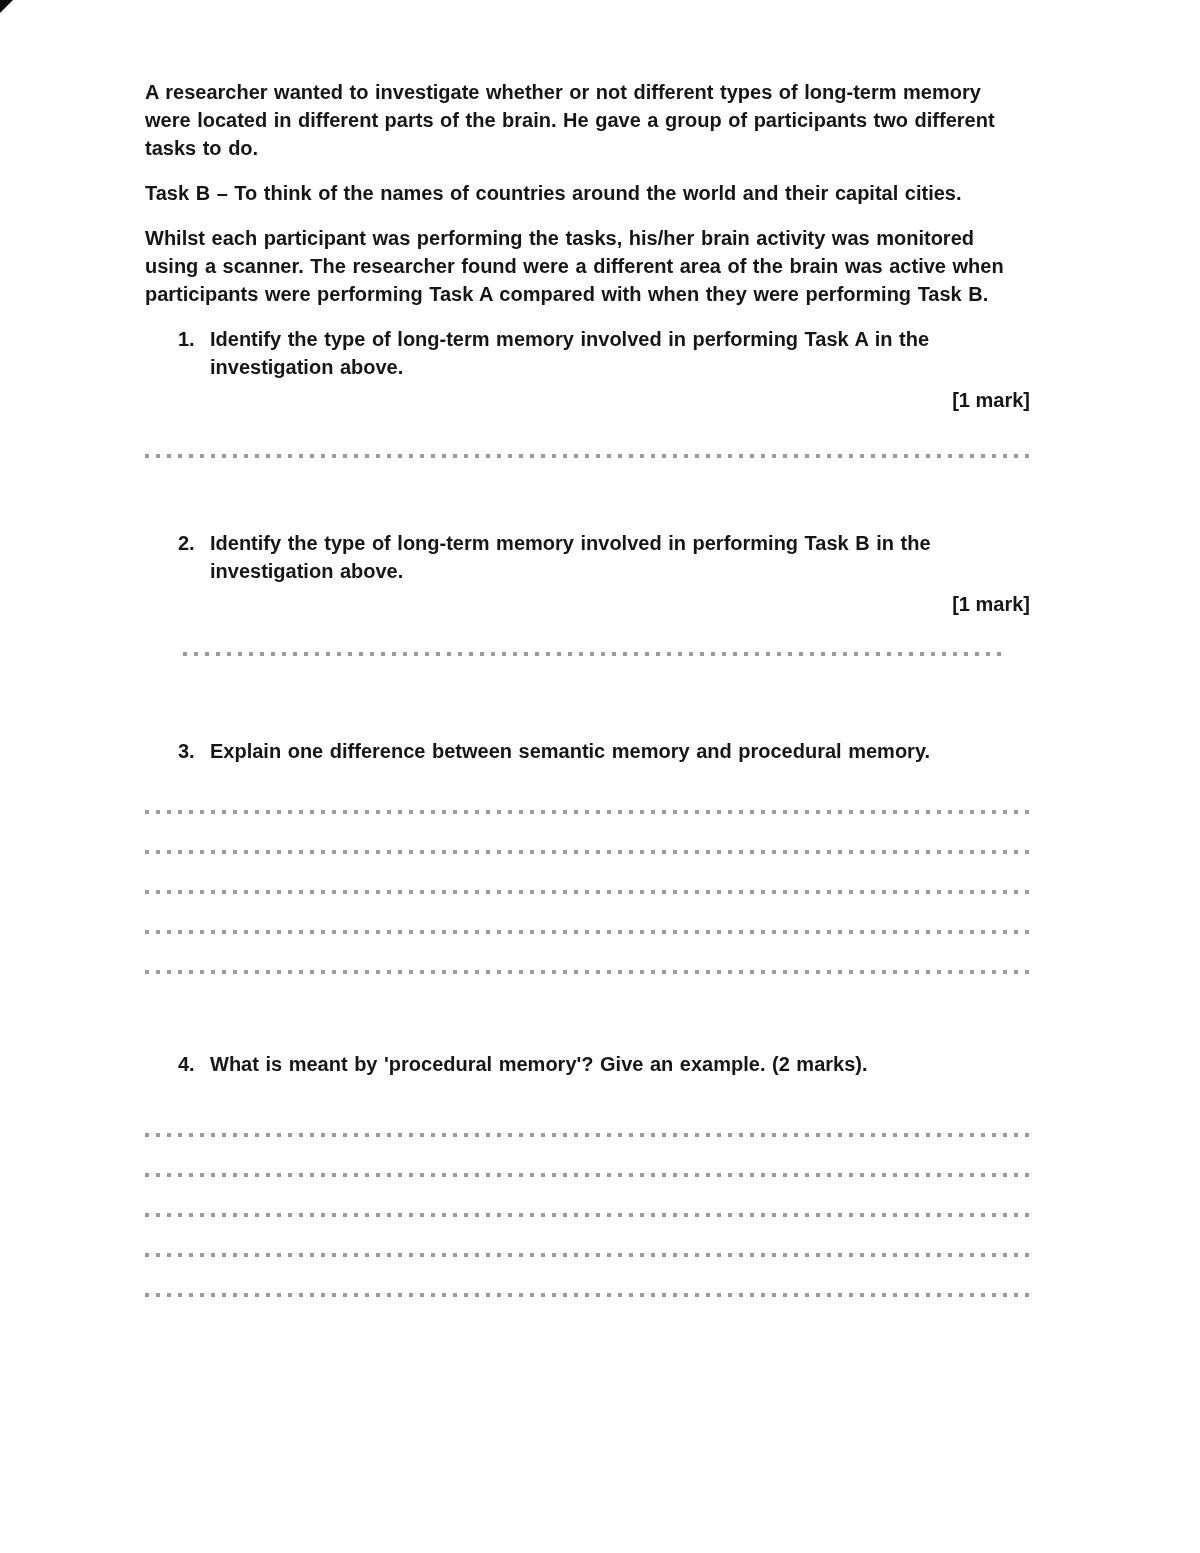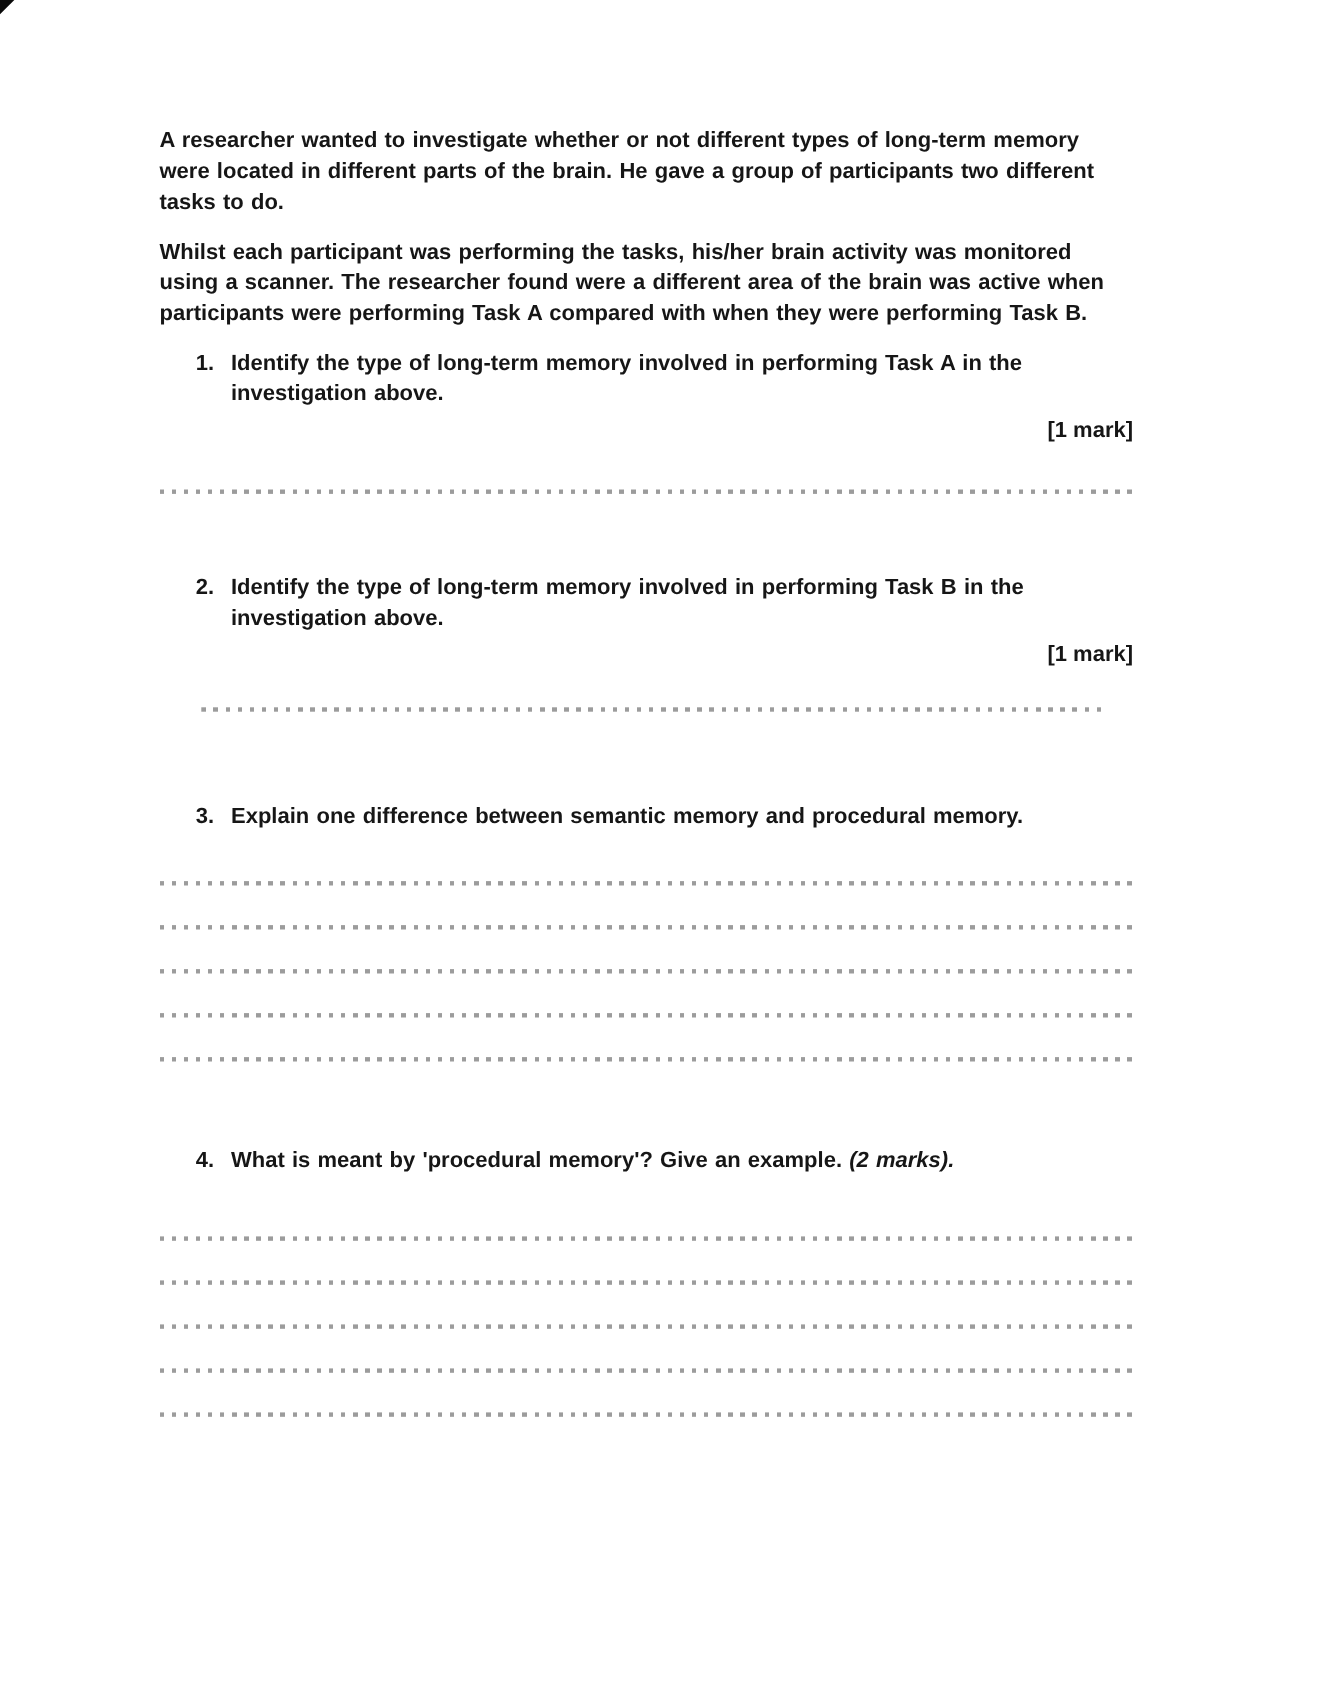--- a/index.html
+++ b/index.html
@@ -16,39 +16,39 @@
     overflow: hidden;
   }
   .corner-artifact {
     position: absolute;
     top: 0; left: 0;
     width: 0; height: 0;
     border-top: 13px solid #0a0a0a;
     border-right: 13px solid transparent;
   }
   .page {
-    padding: 114px 170px 40px 145px;
+    padding: 78px 170px 40px 145px;
   }
   p.para {
     margin: 0 0 17px 0;
     line-height: 1.4;
     word-spacing: 1px;
   }
   .question { margin-top: 10px; }
   .q-row {
     display: flex;
     line-height: 1.4;
     word-spacing: 1px;
   }
   .q-num {
     flex: 0 0 32px;
     margin-left: 33px;
   }
   .q-text { flex: 1; }
-  .q-text .inline-marks { font-style: italic; }
+  .q-text .inline-marks { }
   .marks {
     text-align: right;
     margin-top: 8px;
   }
   .dotted {
     height: 4px;
     background: repeating-linear-gradient(to right, #9c9c9c 0 4px, transparent 4px 11px);
   }
   
   .q1 .dotted { margin-top: 42px; }
@@ -64,20 +64,21 @@
 </head>
 <body>
 
 <div class="corner-artifact"></div>
 
 <div class="page">
 
   <p class="para">A researcher wanted to investigate whether or not different types of long-term memory were located in different parts of the brain.  He gave a group of participants two different tasks to do.</p>
 
 
+  <p class="para">Task B – To think of the names of countries around the world and their capital cities.</p>
 
   <p class="para">Whilst each participant was performing the tasks, his/her brain activity was monitored using a scanner.  The researcher found were a different area of the brain was active when participants were performing Task A compared with when they were performing Task B.</p>
 
   <div class="question q1">
     <div class="q-row">
       <span class="q-num">1.</span>
       <span class="q-text">Identify the type of long-term memory involved in performing Task A in the investigation above.</span>
     </div>
     <div class="marks">[1 mark]</div>
     <div class="dotted"></div>

